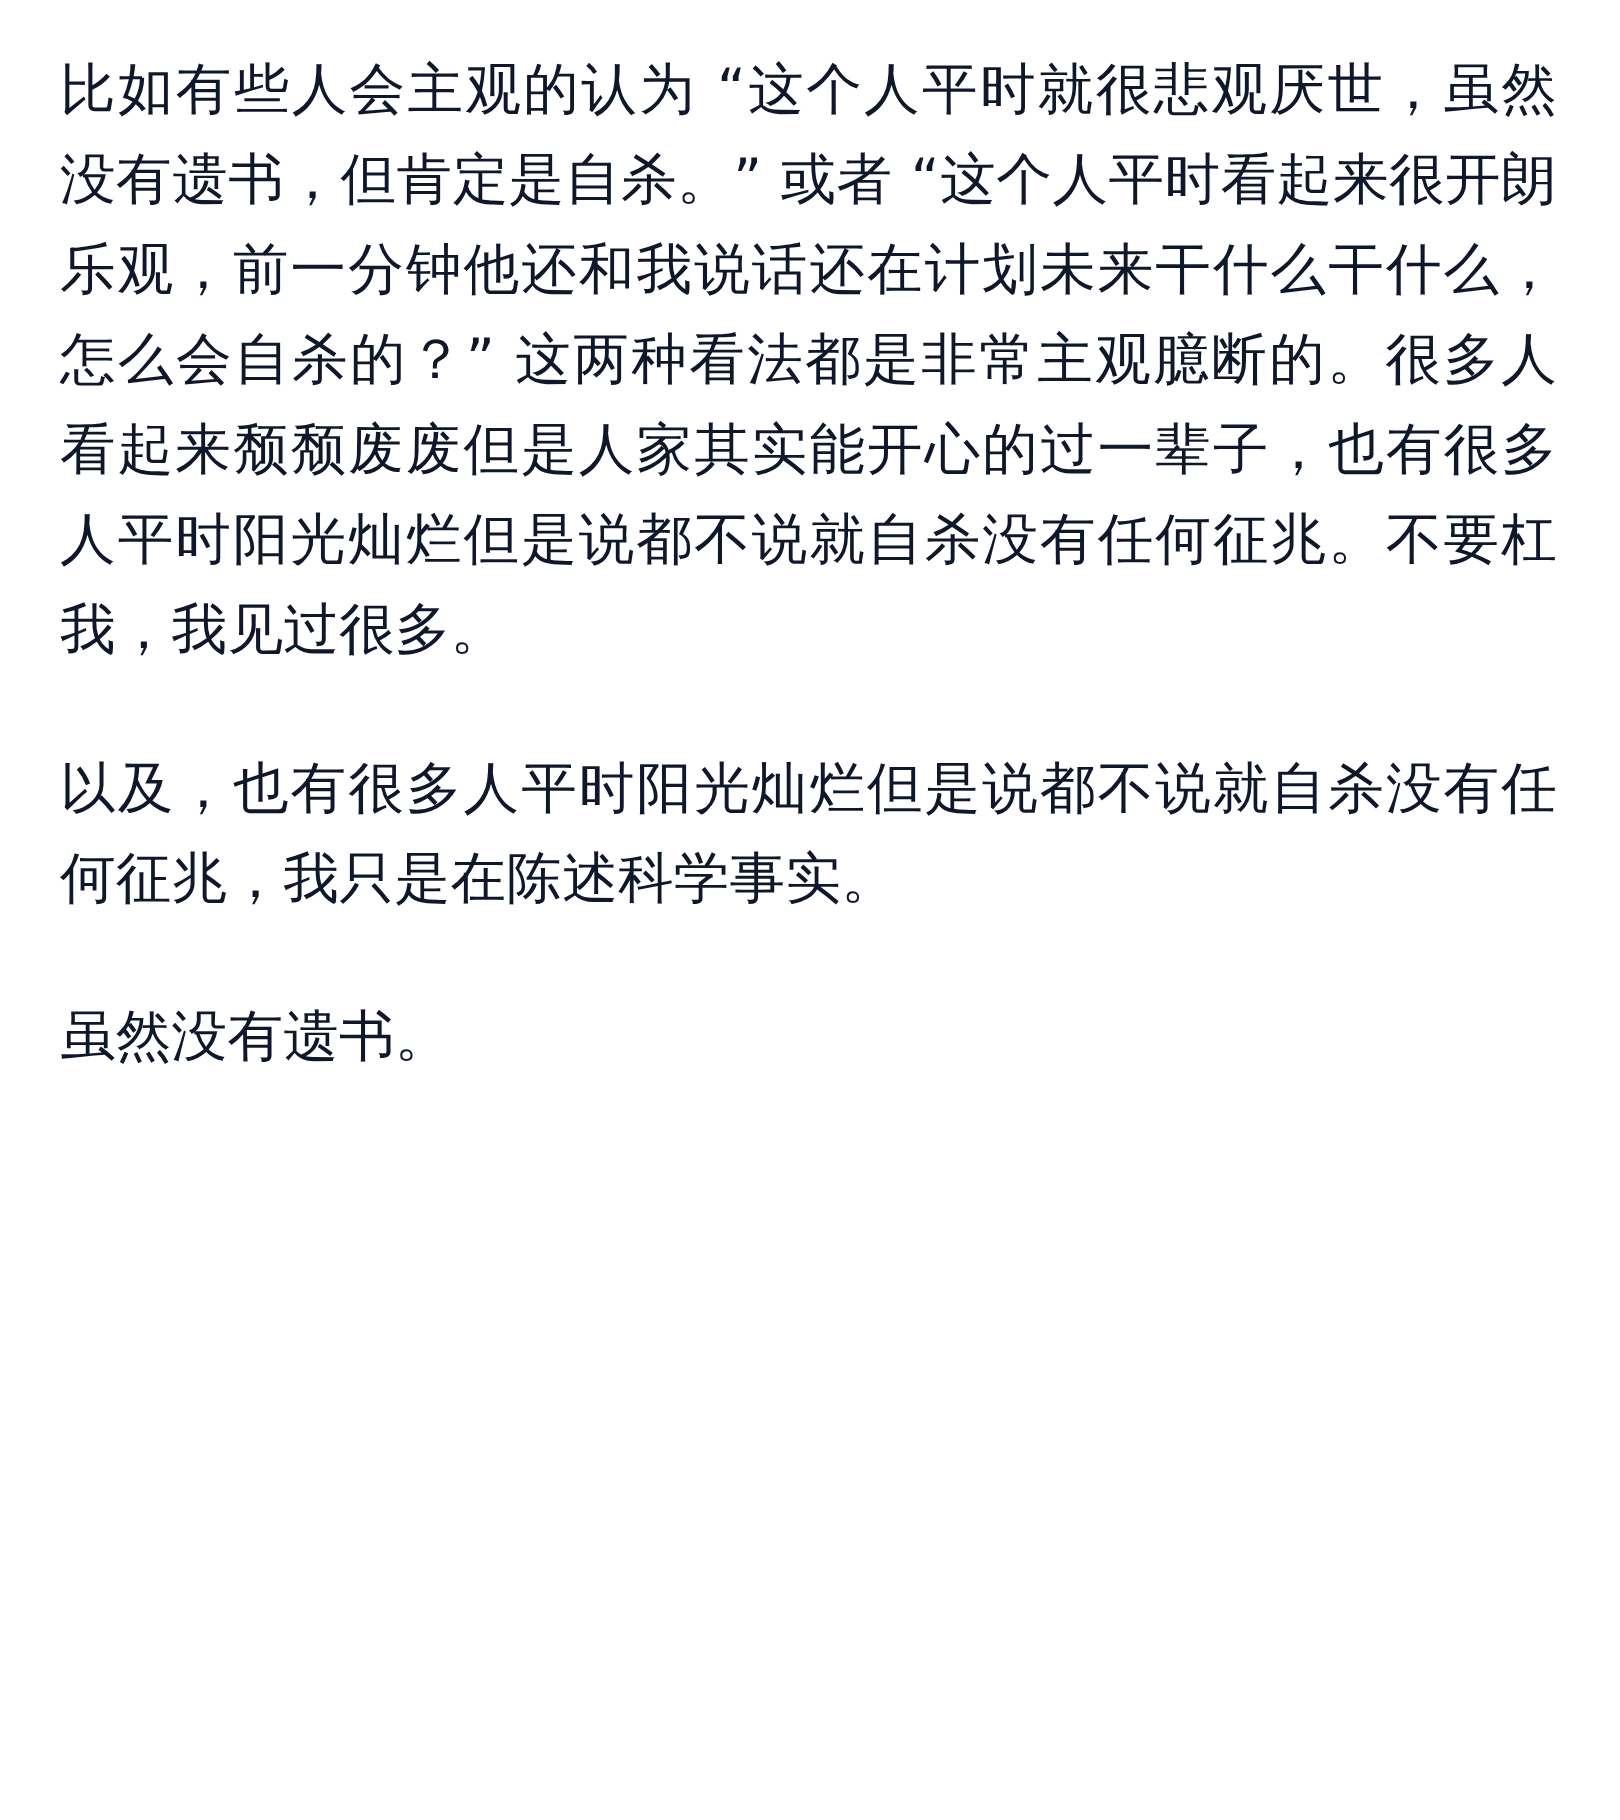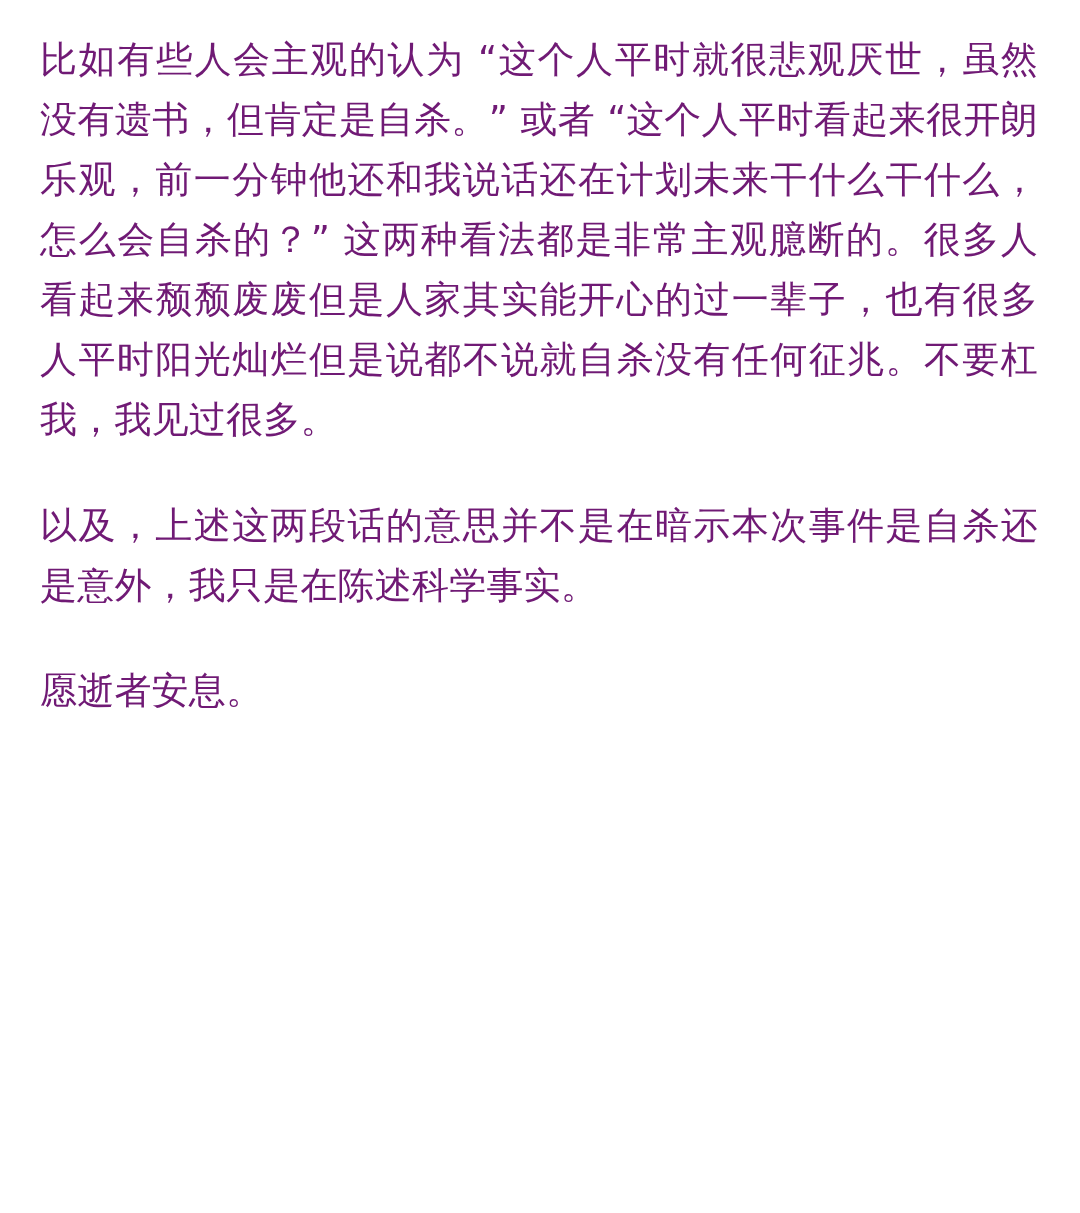--- a/index.html
+++ b/index.html
@@ -20,34 +20,34 @@
     background: #ffffff;
     padding: 30px 42px 0 40px;
   }
   .article {
     display: block;
   }
   .para {
     font-family: "DejaVu Sans", "Liberation Sans", sans-serif;
     font-size: 37px;
     line-height: 1.62;
-    color: #701a75;
+    color: #0f172a;
     letter-spacing: 0.2px;
     text-align: justify;
     text-justify: inter-character;
     margin: 0 0 46px 0;
     word-break: break-all;
     font-weight: 400;
   }
   .para:last-child {
     margin-bottom: 0;
   }
 </style>
 </head>
 <body>
 
 <div class="page">
   <article class="article">
     <p class="para">比如有些人会主观的认为 “这个人平时就很悲观厌世，虽然没有遗书，但肯定是自杀。” 或者 “这个人平时看起来很开朗乐观，前一分钟他还和我说话还在计划未来干什么干什么，怎么会自杀的？” 这两种看法都是非常主观臆断的。很多人看起来颓颓废废但是人家其实能开心的过一辈子，也有很多人平时阳光灿烂但是说都不说就自杀没有任何征兆。不要杠我，我见过很多。</p>
-    <p class="para">以及，上述这两段话的意思并不是在暗示本次事件是自杀还是意外，我只是在陈述科学事实。</p>
-    <p class="para">愿逝者安息。</p>
+    <p class="para">以及，也有很多人平时阳光灿烂但是说都不说就自杀没有任何征兆，我只是在陈述科学事实。</p>
+    <p class="para">虽然没有遗书。</p>
   </article>
 </div>
 
 </body></html>

